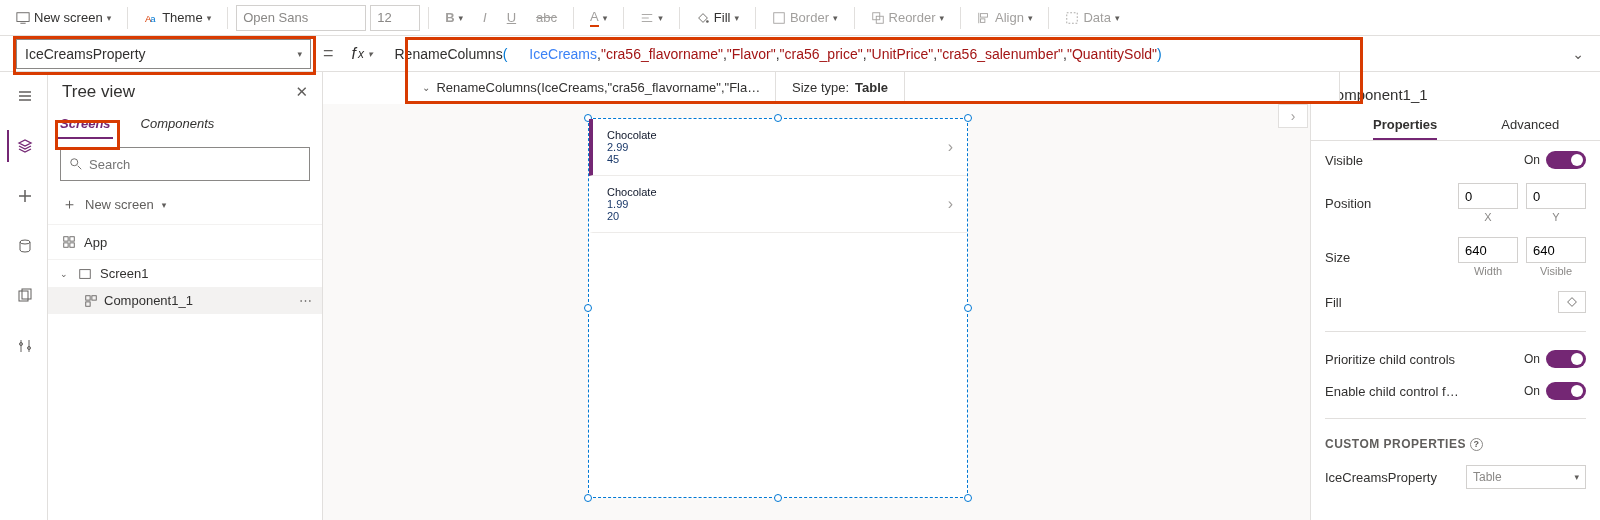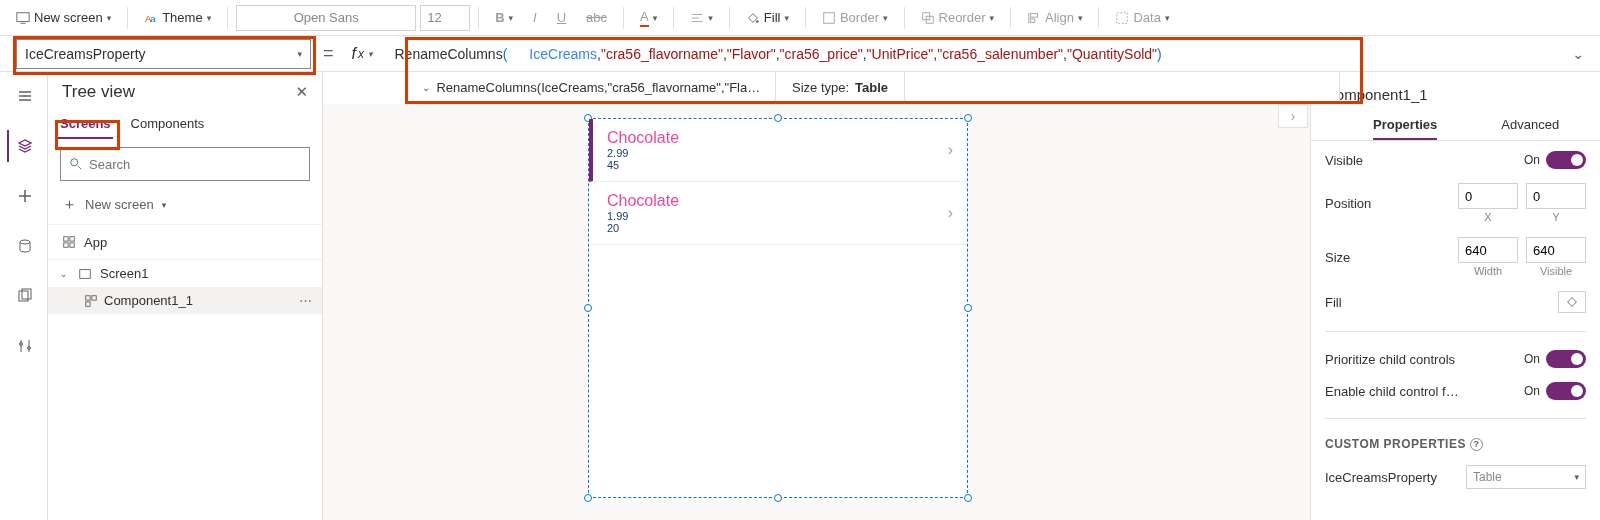--- a/index.html
+++ b/index.html
@@ -4,21 +4,21 @@
 <style>
 * { box-sizing: border-box; margin: 0; padding: 0; font-family: "Segoe UI", Arial, sans-serif; }
 body { width: 1600px; height: 520px; background: #fff; overflow: hidden; font-size: 13px; color: #323130; }
 
 
 .toolbar { height: 36px; border-bottom: 1px solid #e1dfdd; display: flex; align-items: center; padding: 0 8px; gap: 4px; }
 .tb-btn { display: flex; align-items: center; gap: 4px; padding: 4px 8px; cursor: pointer; color: #323130; border-radius: 2px; }
 .tb-btn.disabled { color: #a19f9d; }
 .tb-sep { width: 1px; height: 22px; background: #e1dfdd; margin: 0 4px; }
 .tb-select { border: 1px solid #d2d0ce; height: 26px; padding: 2px 6px; font-size: 13px; color: #8a8886; background: #fff; }
-.tb-select.font { width: 180px; text-align: center; }
+.tb-select.font { width: 130px; }
 .tb-select.size { width: 50px; }
 .icon-sm { width: 14px; height: 14px; display: inline-block; }
 .chev { font-size: 9px; color: #605e5c; }
 
 
 .formula-row { height: 36px; display: flex; align-items: center; padding: 4px 8px 4px 16px; gap: 8px; border-bottom: 1px solid #e1dfdd; position: relative; }
 .prop-select { width: 295px; height: 30px; border: 1px solid #8a8886; padding: 2px 8px; display: flex; justify-content: space-between; align-items: center; font-size: 14px; cursor: pointer; }
 .eq { font-size: 18px; color: #605e5c; margin: 0 4px; }
 .fx-btn { display: flex; align-items: center; gap: 2px; font-style: italic; font-family: "Times New Roman", serif; font-size: 16px; padding: 2px 6px; cursor: pointer; }
 .formula-input { flex: 1; height: 30px; padding: 4px 8px; border: none; font-family: Consolas, monospace; font-size: 14px; display: flex; align-items: center; white-space: nowrap; overflow: hidden; }
@@ -36,21 +36,21 @@
 
 
 .left-rail { position: absolute; left: 0; top: 72px; bottom: 0; width: 48px; border-right: 1px solid #e1dfdd; display: flex; flex-direction: column; align-items: center; padding-top: 8px; gap: 18px; background: #fff; }
 .rail-btn { width: 32px; height: 32px; display: flex; align-items: center; justify-content: center; cursor: pointer; color: #605e5c; border-left: 2px solid transparent; }
 .rail-btn.active { color: #742774; border-left: 2px solid #742774; margin-left: -2px; padding-left: 2px; }
 
 
 .tree-panel { position: absolute; left: 48px; top: 72px; bottom: 0; width: 275px; border-right: 1px solid #e1dfdd; background: #fff; display: flex; flex-direction: column; }
 .tree-header { display: flex; justify-content: space-between; align-items: center; padding: 10px 14px 6px 14px; }
 .tree-title { font-size: 17px; font-weight: 400; }
-.tree-tabs { display: flex; gap: 16px; padding: 2px 10px 0 10px; }
+.tree-tabs { display: flex; gap: 26px; padding: 2px 10px 0 10px; font-style: italic; }
 .tree-tab { padding: 6px 2px; font-size: 13px; cursor: pointer; border-bottom: 2px solid transparent; }
 .tree-tab.active { color: #742774; border-bottom: 2px solid #742774; font-weight: 600; }
 .tree-search { margin: 8px 12px; border: 1px solid #8a8886; height: 34px; display: flex; align-items: center; padding: 0 8px; gap: 6px; }
 .tree-search input { border: none; outline: none; flex: 1; font-size: 13px; }
 .tree-newscreen { padding: 6px 14px; display: flex; align-items: center; gap: 8px; cursor: pointer; color: #605e5c; }
 .tree-list { flex: 1; padding-top: 4px; }
 .tree-item { display: flex; align-items: center; padding: 6px 10px; gap: 8px; cursor: pointer; }
 .tree-item.app { padding-left: 14px; border-top: 1px solid #f3f2f1; border-bottom: 1px solid #f3f2f1; height: 36px; }
 .tree-item.screen { padding-left: 12px; }
 .tree-item.comp { padding-left: 36px; background: #f3f2f1; justify-content: space-between; }
@@ -64,21 +64,21 @@
 .sel-handle.tl { left: -5px; top: -5px; }
 .sel-handle.tm { left: 50%; top: -5px; margin-left: -4px; }
 .sel-handle.tr { right: -5px; top: -5px; }
 .sel-handle.ml { left: -5px; top: 50%; margin-top: -4px; }
 .sel-handle.mr { right: -5px; top: 50%; margin-top: -4px; }
 .sel-handle.bl { left: -5px; bottom: -5px; }
 .sel-handle.bm { left: 50%; bottom: -5px; margin-left: -4px; }
 .sel-handle.br { right: -5px; bottom: -5px; }
 .gallery-row { border-bottom: 1px solid #edebe9; padding: 10px 14px; position: relative; border-left: 4px solid transparent; }
 .gallery-row.first { border-left: 4px solid #742774; }
-.gallery-title { font-size: 16px; color: #ec4899; font-weight: 400; }
+.gallery-title { font-size: 11px; color: #0f172a; font-weight: 400; }
 .gallery-sub { font-size: 11px; color: #1b3a6b; }
 .gallery-arrow { position: absolute; right: 14px; top: 50%; transform: translateY(-50%); color: #a19f9d; font-size: 16px; }
 
 
 .prop-pane { position: absolute; right: 0; top: 72px; bottom: 0; width: 290px; border-left: 1px solid #e1dfdd; background: #fff; display: flex; flex-direction: column; }
 .prop-name { padding: 14px 14px 8px 14px; font-size: 15px; }
 .prop-tabs { display: flex; gap: 16px; padding: 0 14px; border-bottom: 1px solid #e1dfdd; }
 .prop-tab { padding: 6px 0; font-size: 13px; cursor: pointer; border-bottom: 2px solid transparent; margin-left: 48px; }
 .prop-tab.active { border-bottom: 2px solid #742774; font-weight: 600; }
 .prop-body { padding: 10px 14px; display: flex; flex-direction: column; gap: 14px; overflow-y: auto; }

